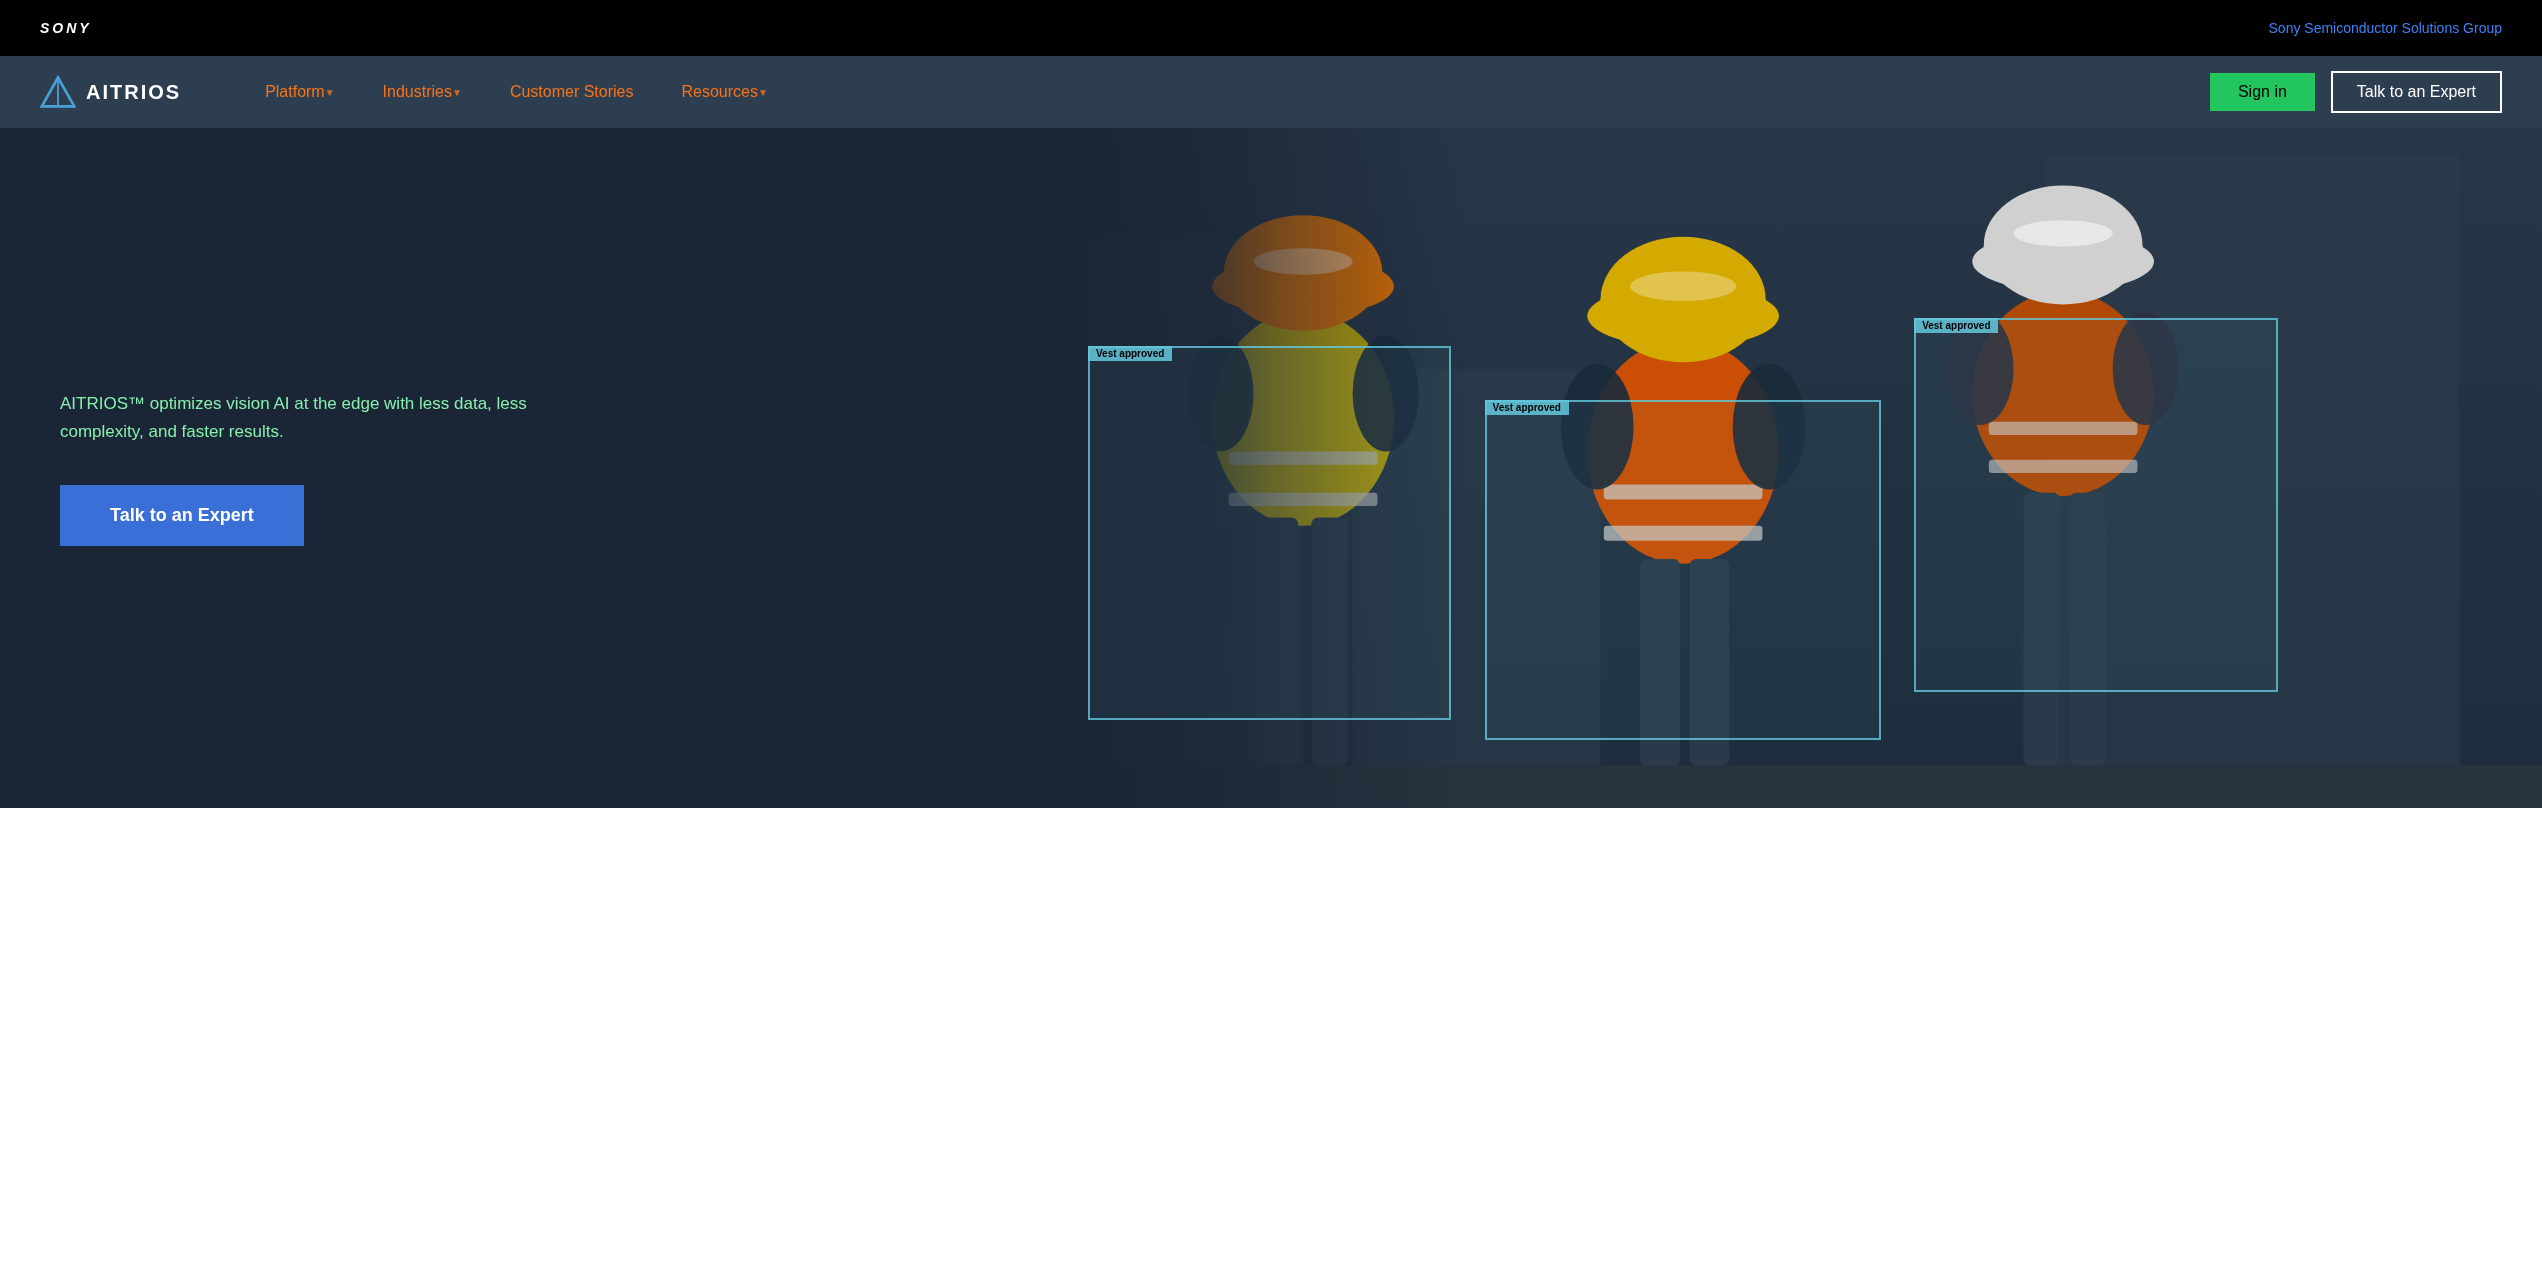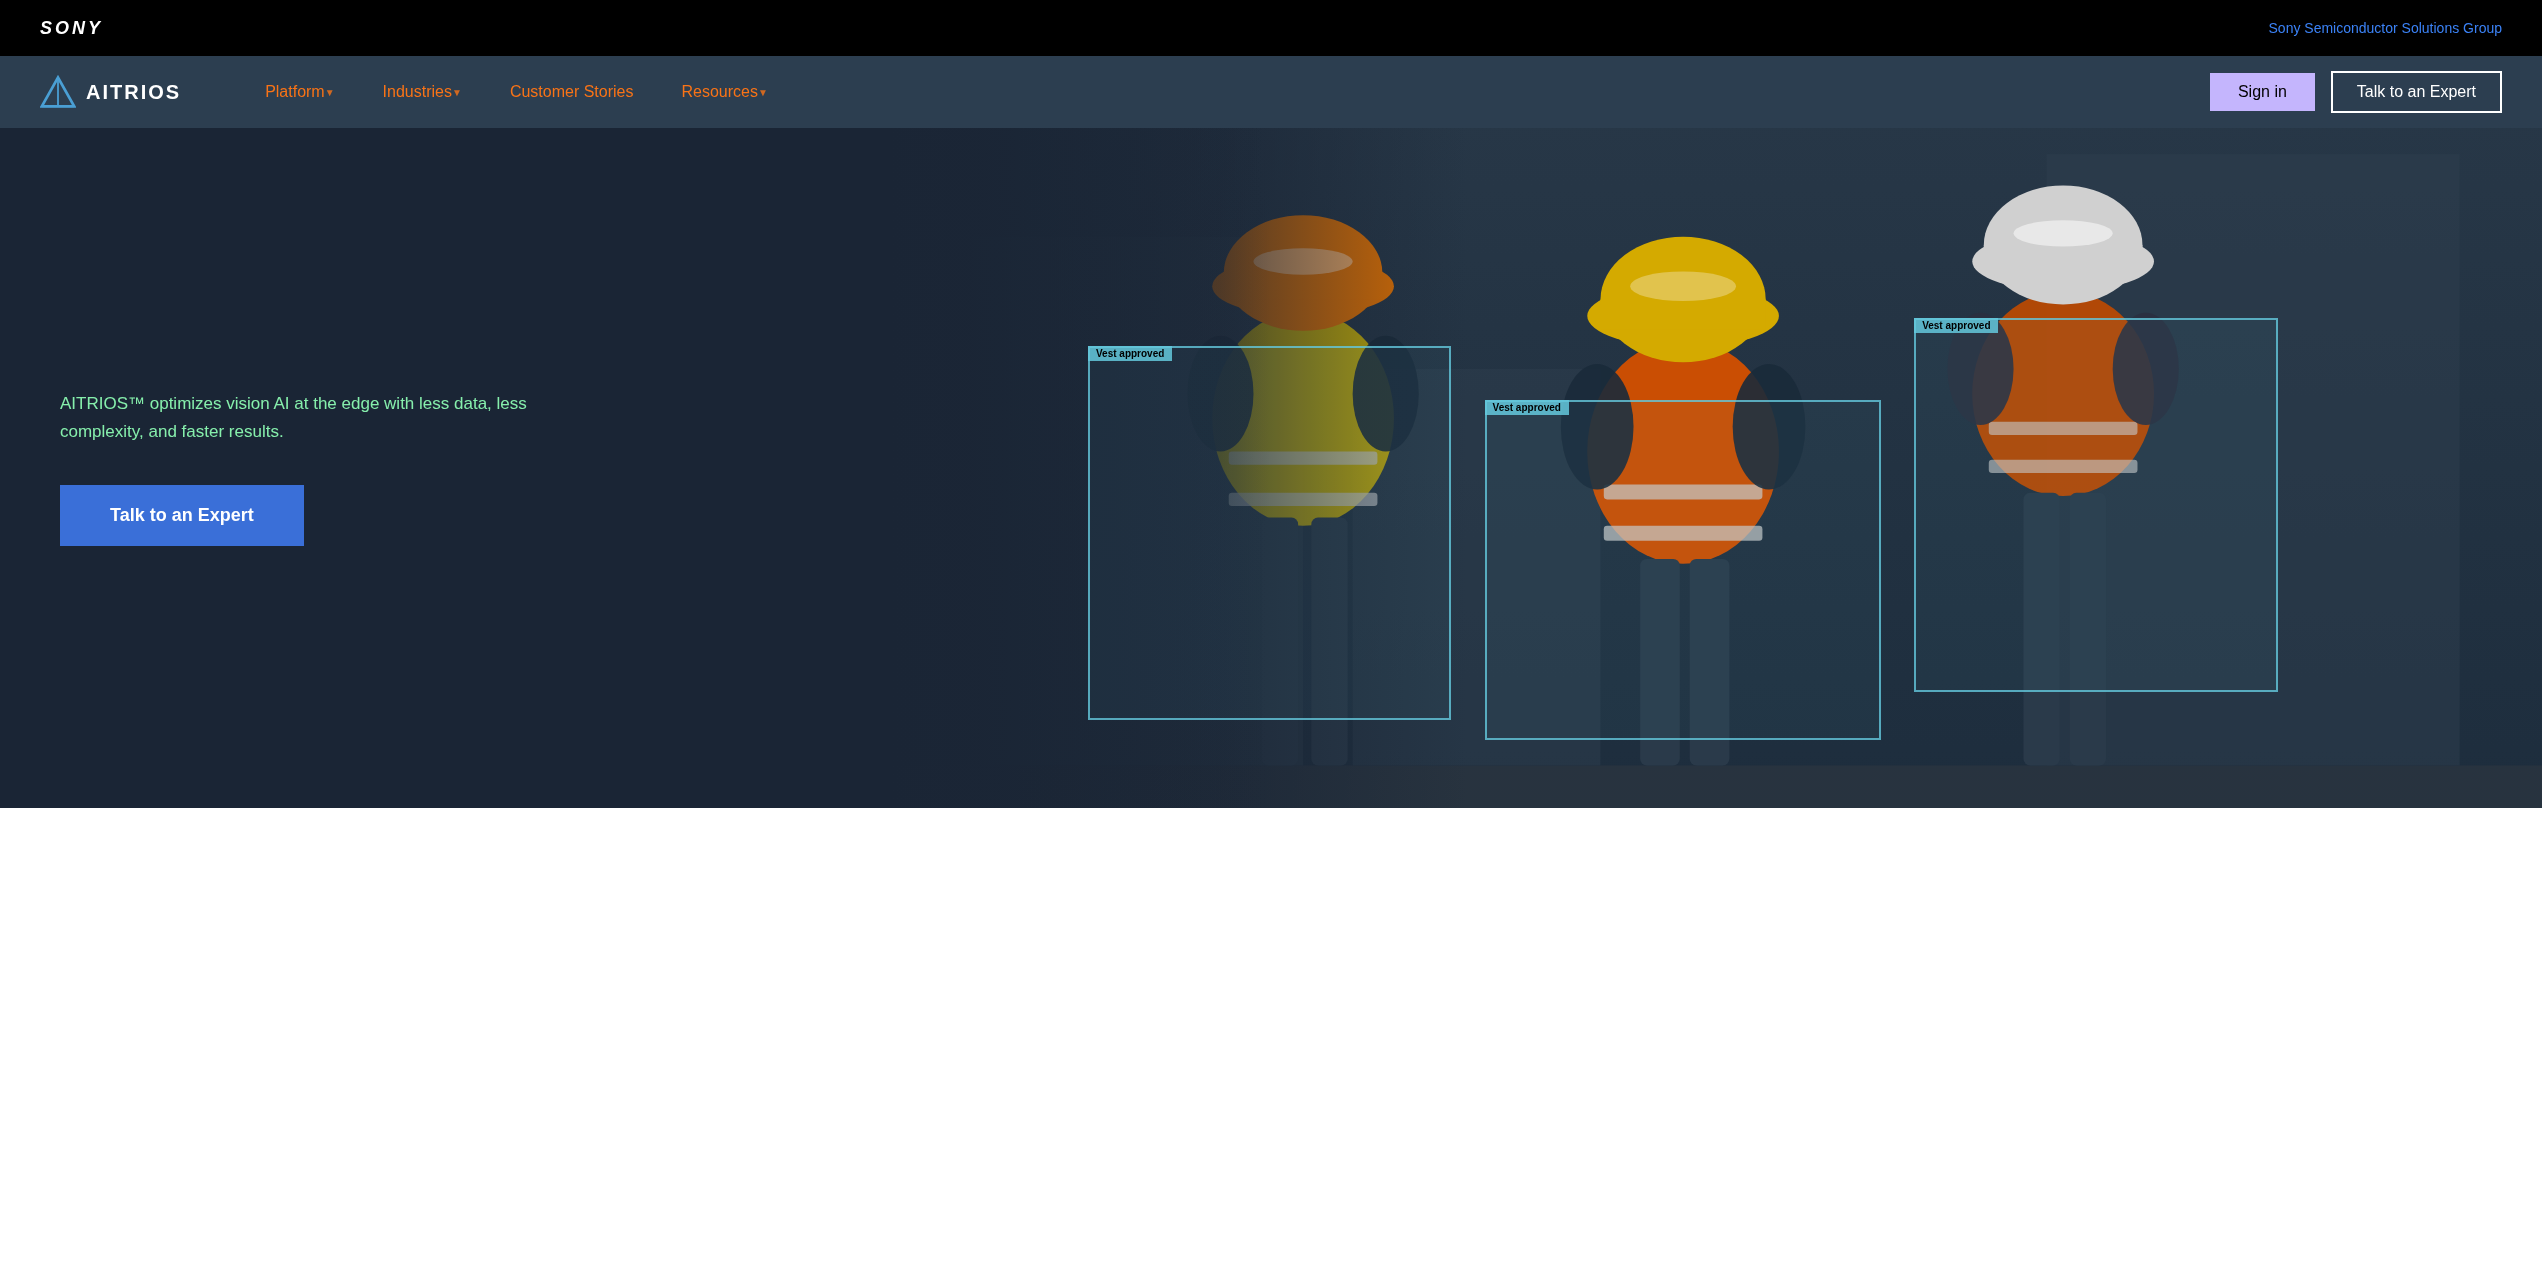--- a/index.html
+++ b/index.html
@@ -9,21 +9,21 @@
     .top-bar {
       background: #000;
       color: #fff;
       display: flex;
       align-items: center;
       justify-content: space-between;
       padding: 0 40px;
       height: 56px;
     }
     .sony-logo {
-      font-size: 18px;
+      font-size: 14px;
       font-weight: 900;
       letter-spacing: 3px;
       color: #fff;
       font-style: italic;
     }
     .sony-group-text {
       font-size: 14px;
       color: #3b82f6;
     }
 
@@ -73,21 +73,21 @@
       font-size: 10px;
       opacity: 0.8;
     }
     .nav-actions {
       display: flex;
       align-items: center;
       gap: 16px;
       margin-left: auto;
     }
     .btn-signin {
-      background: #c4b5fd;
+      background: #22c55e;
       color: #000;
       border: none;
       padding: 10px 28px;
       font-size: 16px;
       font-weight: 500;
       cursor: pointer;
     }
     .btn-expert-nav {
       background: transparent;
       color: #fff;

